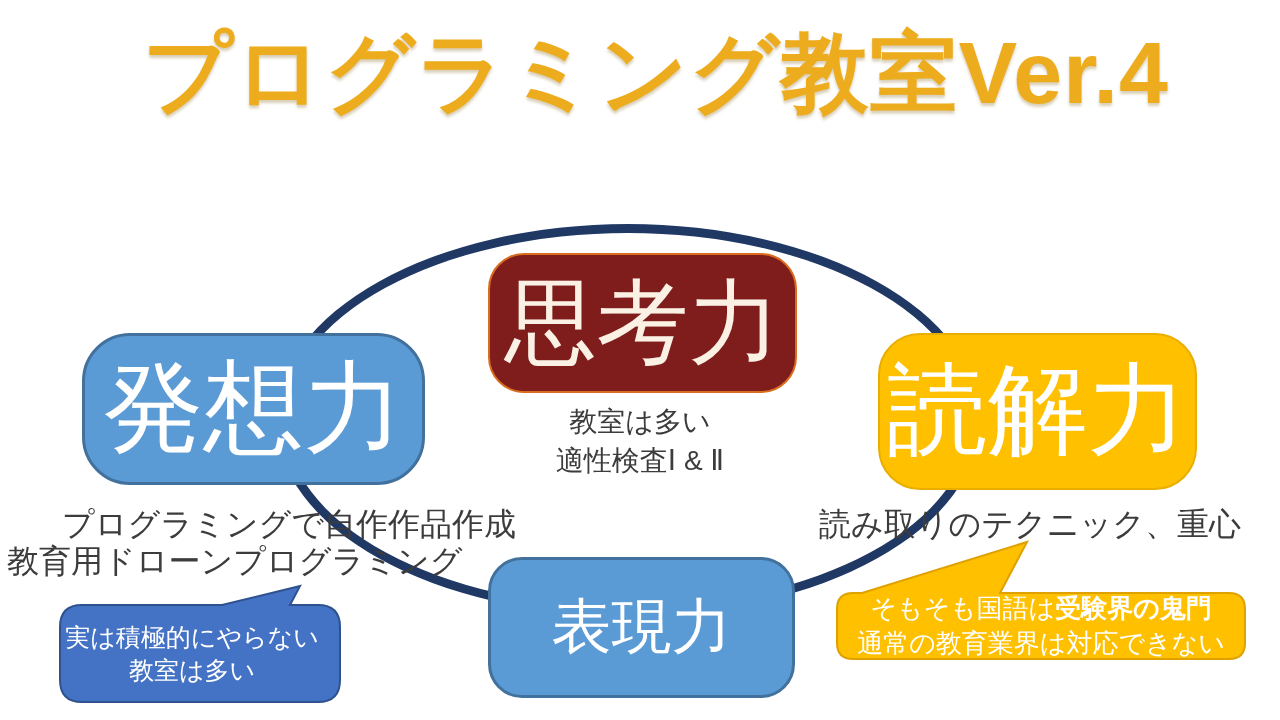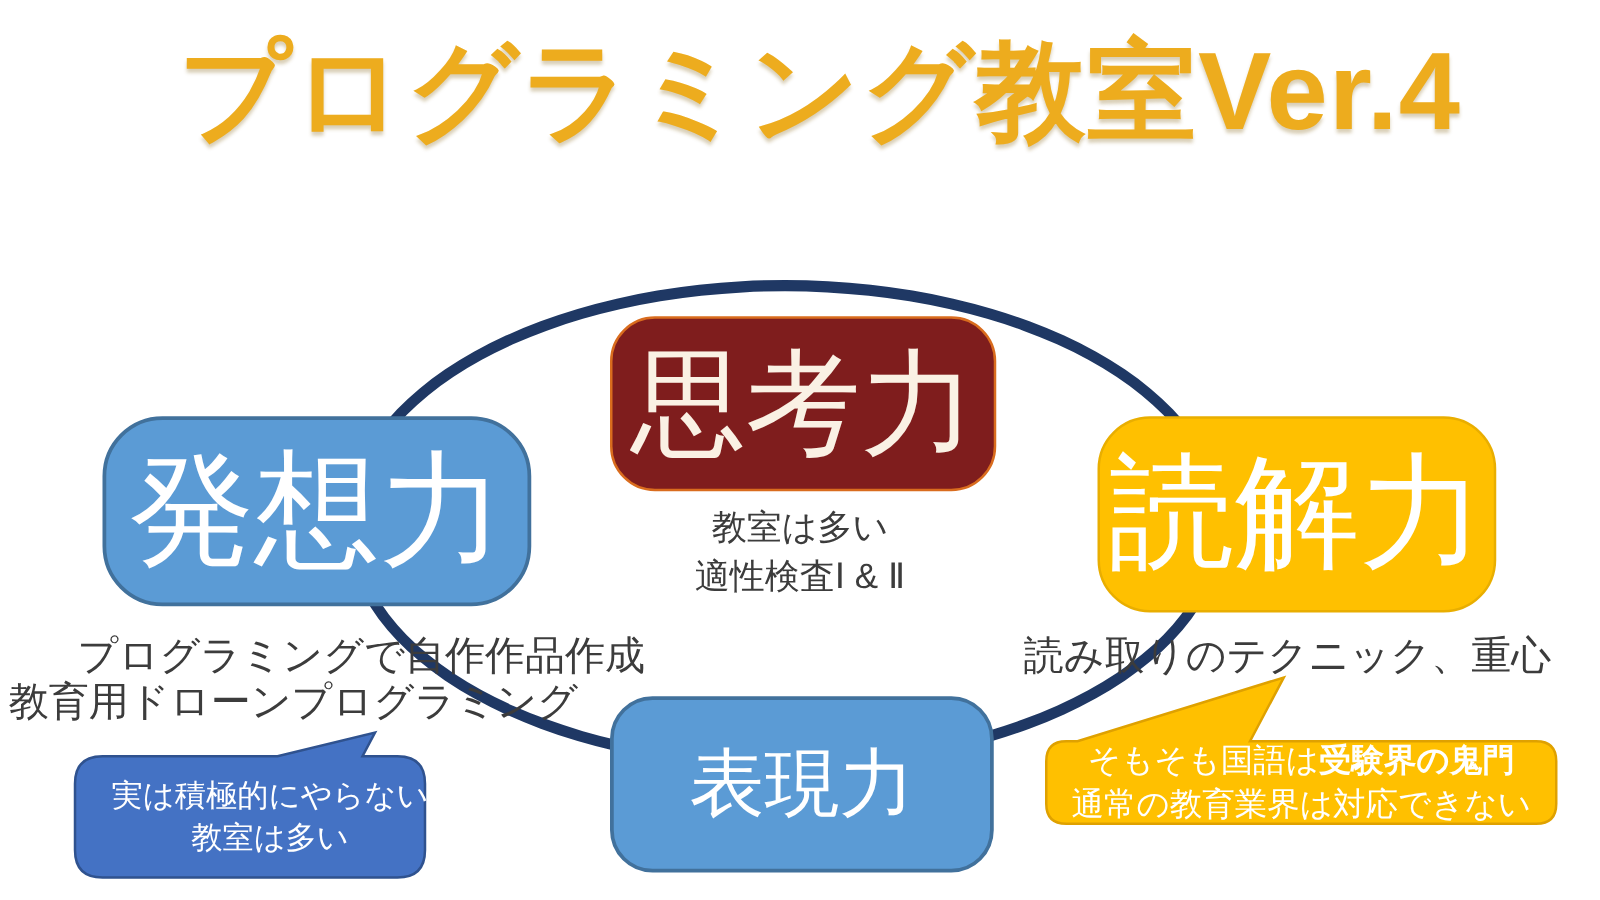--- a/index.html
+++ b/index.html
@@ -48,21 +48,21 @@
   .cap-idea-1{left:62px;top:503px;font-size:32px;}
   .cap-idea-2{left:7px;top:540px;font-size:32px;}
   .cap-reading{left:798px;top:503px;width:464px;text-align:center;font-size:32px;}
   
   .callout{z-index:4;}
   .callout svg{display:block;}
   .callout-text{
     position:absolute;display:flex;flex-direction:column;
     align-items:center;justify-content:center;color:#fff;text-align:center;
   }
-  .co-left-text{left:26px;top:29px;width:280px;height:97px;font-size:25px;line-height:33px;}
+  .co-left-text{left:2px;top:29px;width:280px;height:97px;font-size:25px;line-height:33px;}
   .co-right-text{left:9px;top:61px;width:408px;height:66px;font-size:26px;line-height:31px;justify-content:space-between;}
   .co-right-text b{font-weight:700;}
 </style>
 </head>
 <body>
 
 <div class="slide">
 
   <div class="abs title">プログラミング教室Ver.4</div>
 

